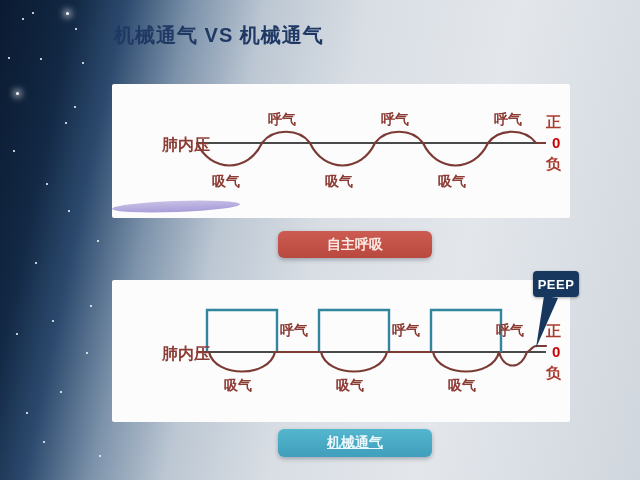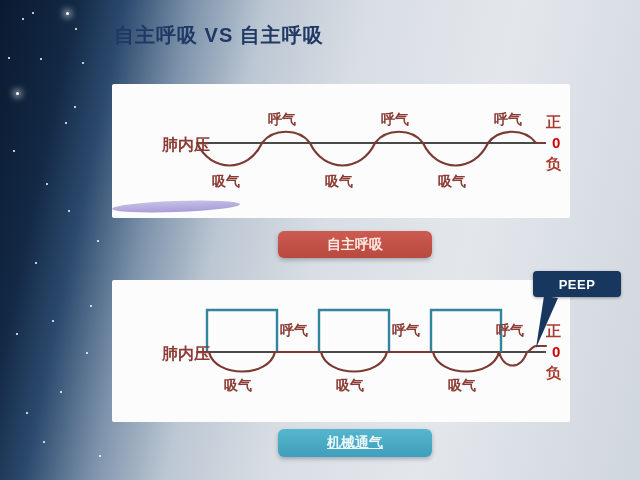--- a/index.html
+++ b/index.html
@@ -74,37 +74,37 @@
     color:#fbe9e2;
   }
   .btn-teal{
     left:278px;top:429px;width:154px;height:28px;
     background:linear-gradient(180deg,#55b6ce,#3f9fbc);
     color:#eaf7fb;
     text-decoration:underline;
   }
 
   .peep-box{
-    position:absolute;left:533px;top:271px;width:88px;height:26px;
+    position:absolute;left:533px;top:271px;width:46px;height:26px;
     background:#17375E;border-radius:4px;
     display:flex;align-items:center;justify-content:center;
     color:#ffffff;font-size:13px;font-weight:bold;letter-spacing:.5px;
     box-shadow:0 1px 3px rgba(0,0,0,.35);
   }
   .peep-pointer{position:absolute;left:531px;top:296px;width:30px;height:54px;pointer-events:none;}
 </style>
 </head>
 <body>
 
 <div class="stage">
   <div class="stars"></div>
   <div class="glow-star glow1"></div>
   <div class="glow-star glow2"></div>
 
-  <h1 class="title">自主呼吸 VS 自主呼吸</h1>
+  <h1 class="title">机械通气 VS 机械通气</h1>
 
   <section class="panel panel-top">
     <svg class="wave-svg" viewBox="0 0 458 134" aria-hidden="true">
       <path d="M85 59 H434" stroke="#4a4a4a" stroke-width="1.8" fill="none"></path>
       <path d="M85 59 C99 89 136 89 150 59 C161 44 187 44 198 59 C212 89 249 89 263 59 C274 44 300 44 311 59 C325 89 362 89 376 59 C387 44 413 44 424 59 L432 59" stroke="#7B3A33" stroke-width="2.2" fill="none" stroke-linecap="round"></path>
     </svg>
 
     <span class="pressure" style="top:51px;">肺内压</span>
 
     <span class="wlabel" style="left:156px;top:27px;">呼气</span>

